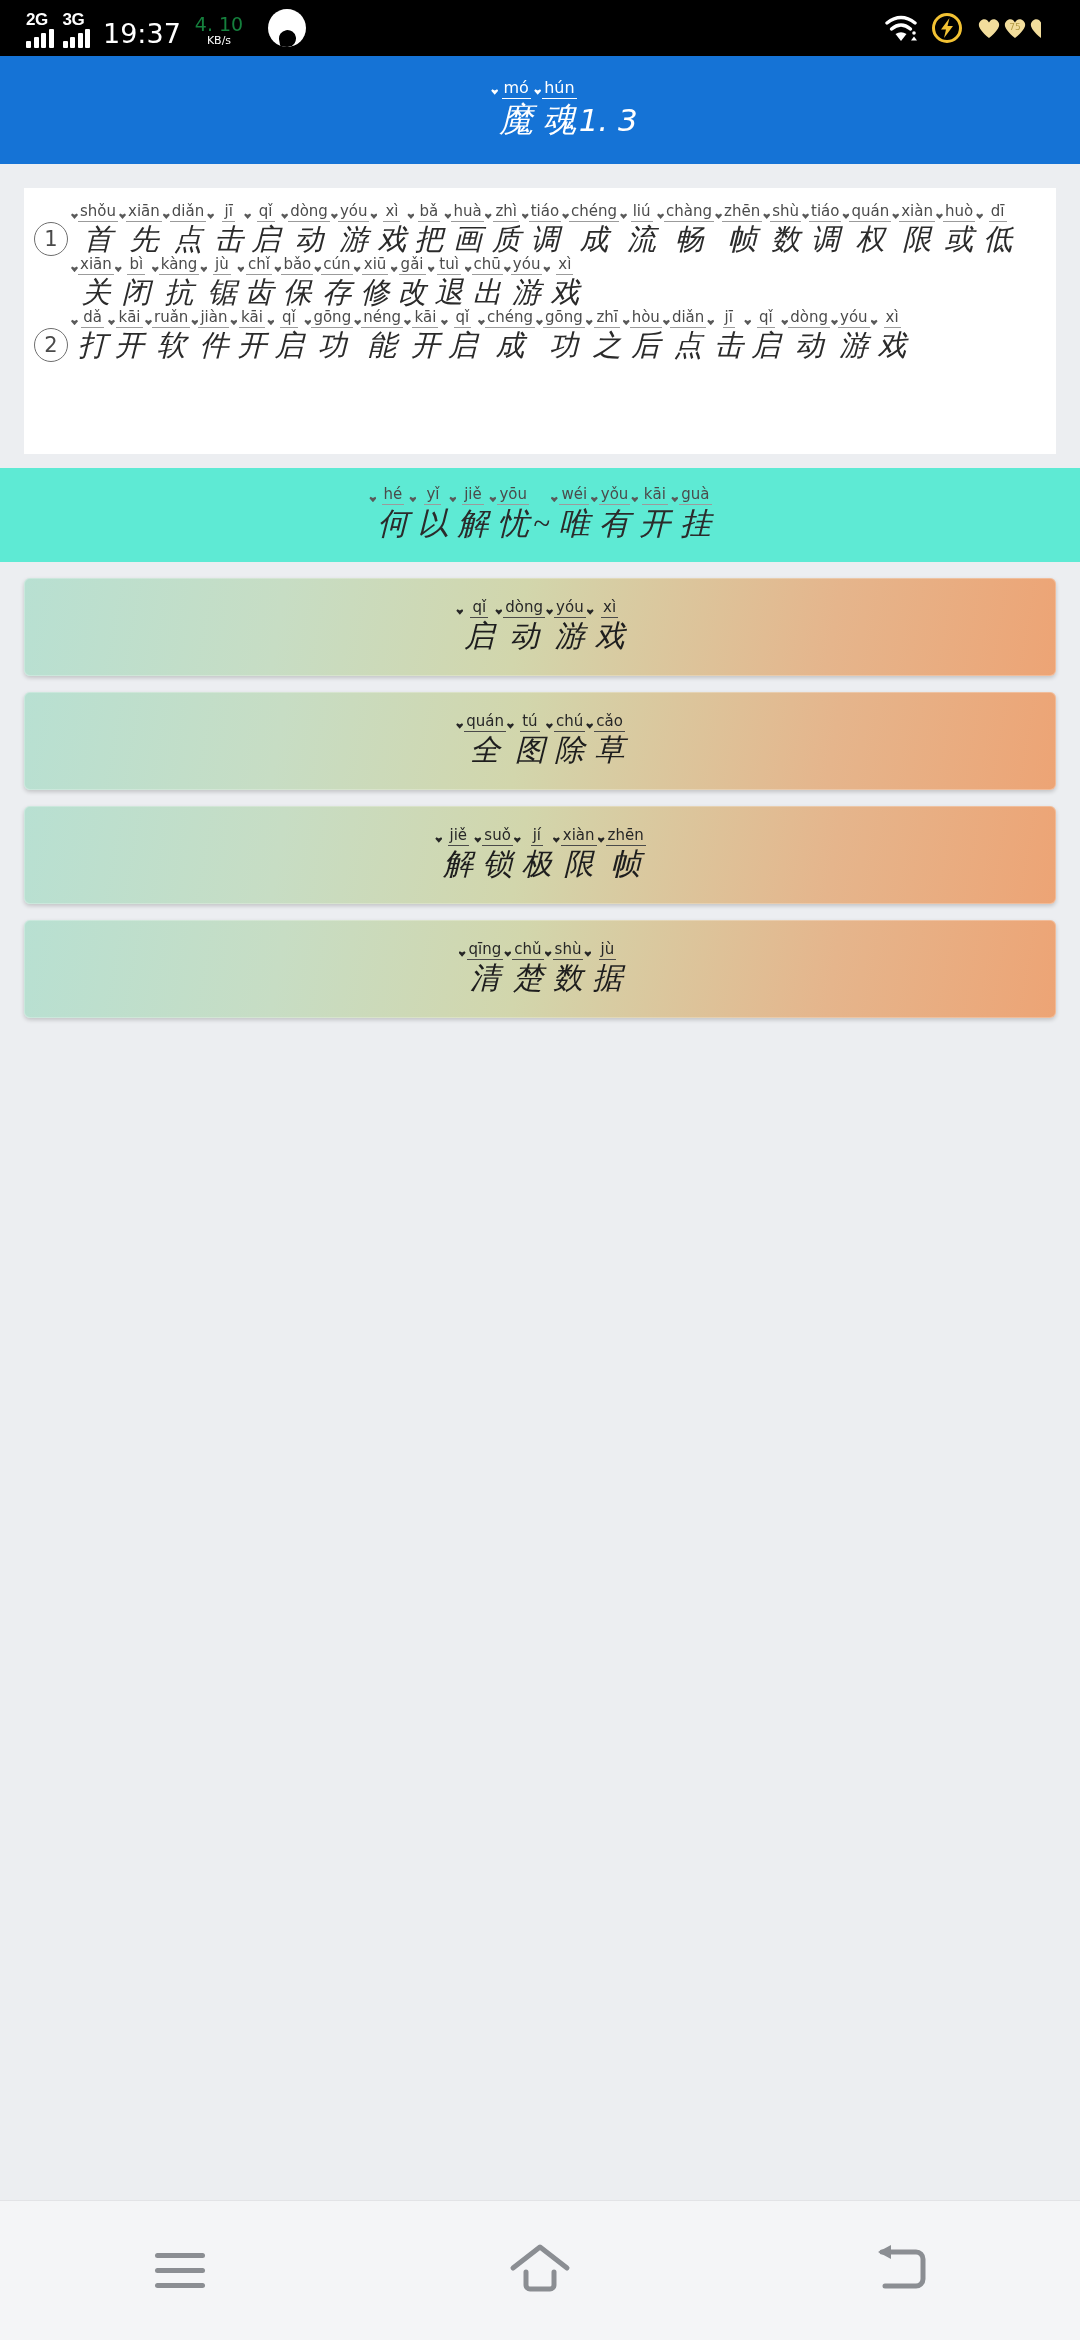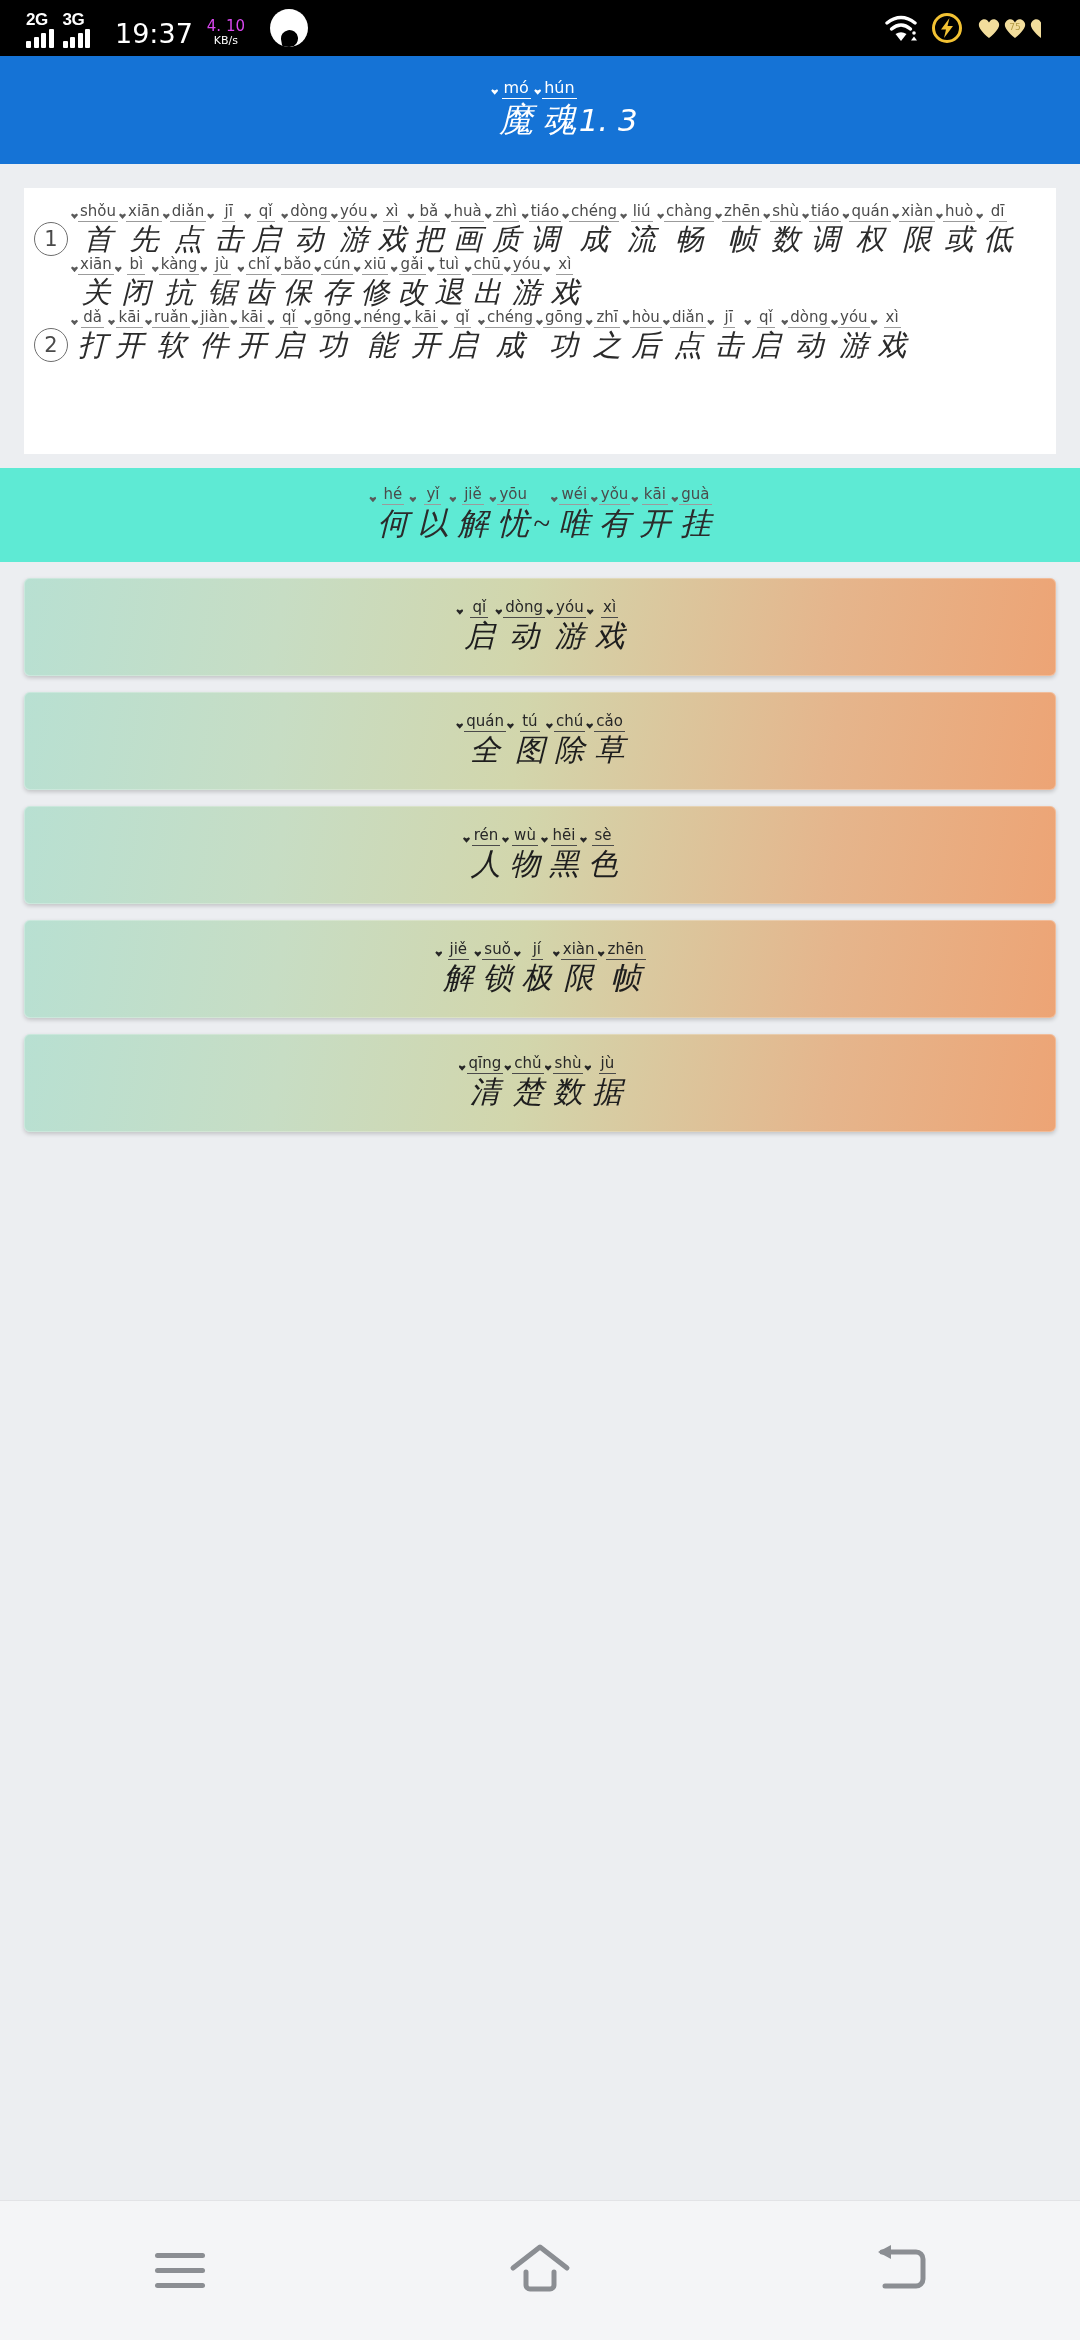--- a/index.html
+++ b/index.html
@@ -54,32 +54,32 @@
   .bars i:nth-child(2) { height: 11px; }
   .bars i:nth-child(3) { height: 15px; }
   .bars i:nth-child(4) { height: 19px; }
 
   .clock {
     color: #ffffff;
     font-size: 27px;
     letter-spacing: 0px;
     font-family: "DejaVu Sans", sans-serif;
     line-height: 1;
-    margin-left: 16px;
+    margin-left: 4px;
     margin-bottom: 1px;
   }
   .netspeed {
     display: flex;
     flex-direction: column;
     align-items: center;
     line-height: 1.05;
     margin-left: 5px;
     margin-bottom: 1px;
   }
-  .netspeed .val { color: #d946ef; font-size: 15px; font-family: "DejaVu Sans", sans-serif;}
+  .netspeed .val { color: #15803d; font-size: 19px; font-family: "DejaVu Sans", sans-serif;}
   .netspeed .unit { color: #fff; font-size: 11px; font-family: "DejaVu Sans", sans-serif;}
 
   .app-badge {
     width: 38px; height: 38px;
     border-radius: 50%;
     background: #ffffff;
     margin-left: 16px;
     margin-bottom: 1px;
     position: relative;
     overflow: hidden;
@@ -670,40 +670,20 @@
             <span class="py">chú</span>
             <span class="hz">除</span>
           </span>
           <span class="rb">
             <span class="py">cǎo</span>
             <span class="hz">草</span>
           </span>
         </div>
       </div>
     <div class="grad-btn">
-        <div class="ruby-line" id="btn2">
-          <span class="rb">
-            <span class="py">rén</span>
-            <span class="hz">人</span>
-          </span>
-          <span class="rb">
-            <span class="py">wù</span>
-            <span class="hz">物</span>
-          </span>
-          <span class="rb">
-            <span class="py">hēi</span>
-            <span class="hz">黑</span>
-          </span>
-          <span class="rb">
-            <span class="py">sè</span>
-            <span class="hz">色</span>
-          </span>
-        </div>
-      </div>
-    <div class="grad-btn">
         <div class="ruby-line" id="btn3">
           <span class="rb">
             <span class="py">jiě</span>
             <span class="hz">解</span>
           </span>
           <span class="rb">
             <span class="py">suǒ</span>
             <span class="hz">锁</span>
           </span>
           <span class="rb">

